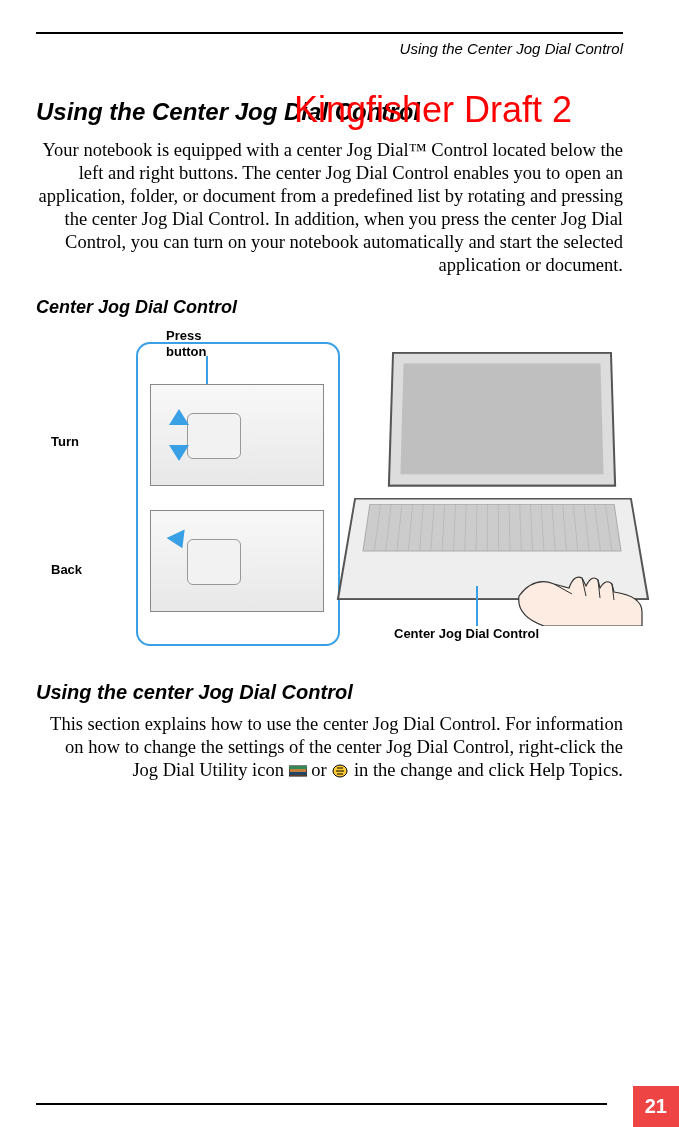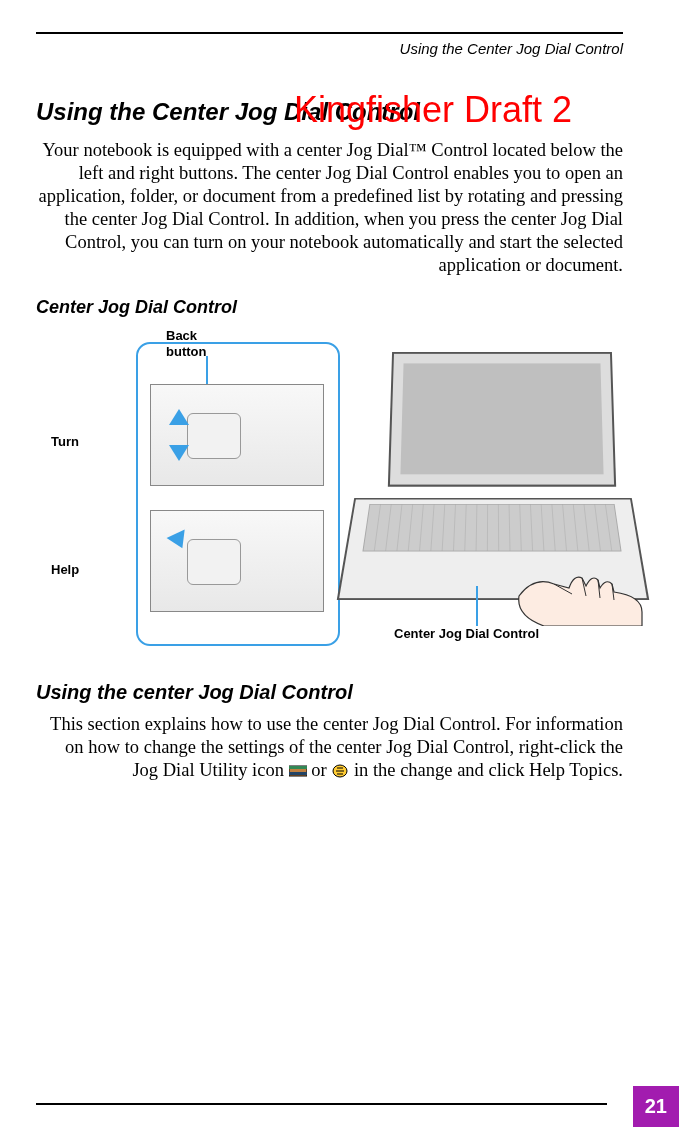--- a/index.html
+++ b/index.html
@@ -195,21 +195,21 @@
     background:#3aa0e6;
   }
   .icon-inline {
     display:inline-block;
     width:18px; height:14px;
     vertical-align: -2px;
   }
   .page-num {
     position:absolute;
     right:0; bottom:0;
-    background:#a21caf;
+    background:#ef4444;
     color:#fff;
     font-family: Arial, Helvetica, sans-serif;
     font-weight:bold;
     font-size:20px;
     padding:8px 12px;
   }
   .bottom-rule {
     position:absolute;
     left:36px;
     right:72px;
@@ -229,31 +229,31 @@
     <span class="watermark">Kingfisher Draft 2</span>
   </div>
 
   <p class="body-p">Your notebook is equipped with a center Jog Dial™ Control located below the left and right buttons. The center Jog Dial Control enables you to open an application, folder, or document from a predefined list by rotating and pressing the center Jog Dial Control. In addition, when you press the center Jog Dial Control, you can turn on your notebook automatically and start the selected application or document.</p>
 
   <div class="h3">Center Jog Dial Control</div>
 
   <div class="figure">
     <div class="callout-frame"></div>
 
-    <div class="fig-label lbl-back" style="white-space:pre;">Back
+    <div class="fig-label lbl-back" style="white-space:pre;">Press
 button</div>
     <div class="leader-back"></div>
 
     <div class="fig-label lbl-turn">Turn</div>
     <div class="tile tile-turn">
       <div class="arrow"></div>
       <div class="arrow2"></div>
     </div>
 
-    <div class="fig-label lbl-press">Help</div>
+    <div class="fig-label lbl-press">Back</div>
     <div class="tile tile-press">
       <div class="arrow"></div>
     </div>
 
     <div class="laptop">
       <div class="screen"></div>
       <div class="base"></div>
       <div class="kbd"></div>
       <div class="hand">
         <svg viewBox="0 0 130 70">

